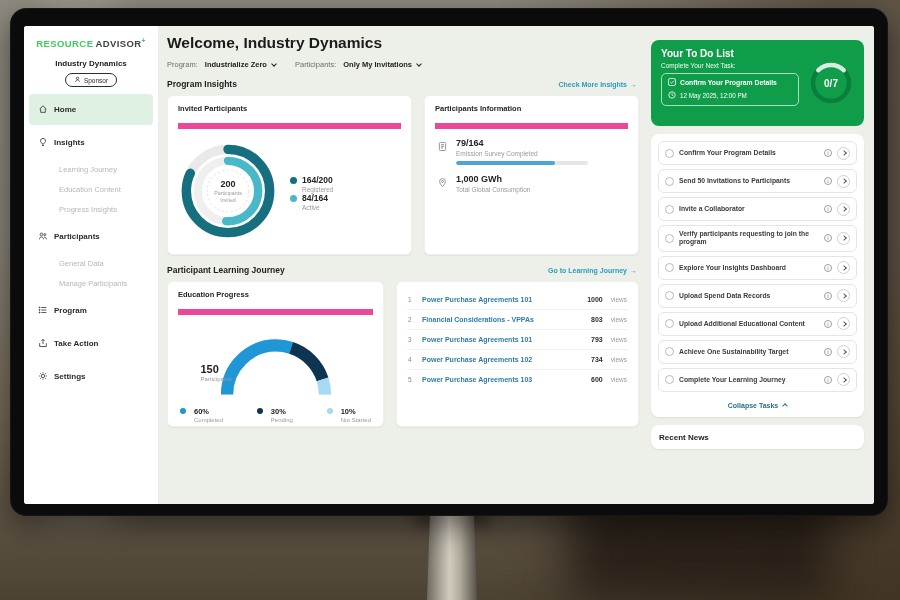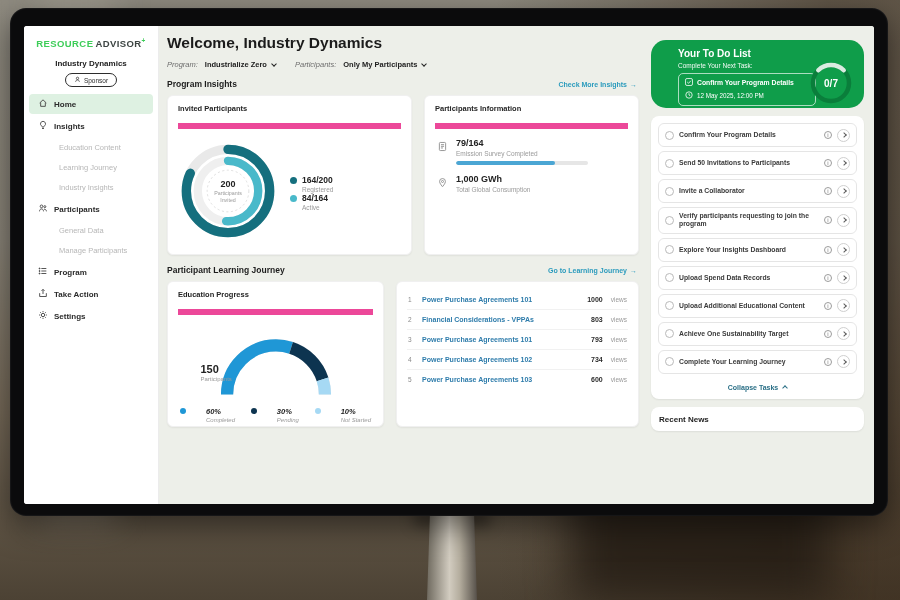--- a/index.html
+++ b/index.html
@@ -26,32 +26,32 @@
   
   .sidebar{width:135px;flex-shrink:0;background:#fff;border-right:1px solid #ececec;padding-top:11px;}
   .logo{text-align:center;font-size:9.5px;font-weight:bold;letter-spacing:.4px;white-space:nowrap;}
   .lg-green{color:#3dcd58;} .lg-dark{color:#3d4543;margin-left:2px;}
   .lg-plus{color:#3dcd58;font-size:6.5px;vertical-align:super;}
   .org{text-align:center;font-size:8px;font-weight:bold;color:#222;margin-top:10px;}
   .badge{width:fit-content;margin:5px auto 7px;border:1px solid #2c2c2c;border-radius:10px;font-size:6.5px;
     color:#2c2c2c;padding:2px 8px;display:flex;gap:3px;align-items:center;cursor:pointer;}
   .badge svg{width:7px;height:7px;stroke:#2c2c2c;fill:none;stroke-width:1.2;}
   .nav{margin-top:6px;}
-  .nav-item{display:flex;align-items:center;gap:6px;height:20px;padding:0 9px;font-size:8px;font-weight:bold;
+  .nav-item{display:flex;align-items:center;gap:6px;height:31px;padding:0 9px;font-size:8px;font-weight:bold;
     color:#2b2b2b;margin:2px 5px;border-radius:4px;cursor:pointer;}
   .nav-item.active{background:#def1e2;}
   .nav-item svg{width:10px;height:10px;stroke:#474747;fill:none;stroke-width:1.1;flex-shrink:0;}
   .nav-sub{display:flex;align-items:center;height:19px;padding-left:30px;margin:1px 5px;font-size:7.5px;color:#b7b7b7;cursor:pointer;}
 
   
   .content{flex:1;display:flex;background:#edefe9;min-width:0;}
   .main{width:492px;flex-shrink:0;padding:4px 12px 0 8px;}
   .h1{font-size:15.5px;font-weight:bold;color:#1b1b1b;margin:4px 0 8px;}
   .filters{display:flex;gap:7px;align-items:center;font-size:7.5px;}
-  .f-label{color:#6d6d6d;font-style:italic;}
+  .f-label{color:#6d6d6d;}
   .f-value{font-weight:bold;color:#222;display:flex;align-items:center;gap:5px;margin-right:12px;cursor:pointer;}
   .chev{display:inline-block;width:4px;height:4px;border-right:1.2px solid currentColor;border-bottom:1.2px solid currentColor;}
   .chev.down{transform:rotate(45deg);margin-top:-2px;}
   .chev.right{transform:rotate(-45deg);}
   .chev.up{transform:rotate(-135deg);margin-top:2px;}
   .sec-row{display:flex;justify-content:space-between;align-items:center;margin:10px 2px 6px 0;}
   .sec-title{font-size:8.5px;font-weight:bold;color:#1d1d1d;}
   .sec-link{font-size:7px;font-weight:bold;color:#2b9bbd;display:flex;align-items:center;gap:3px;cursor:pointer;text-decoration:none;}
   .row{display:flex;gap:12px;}
   .card{background:#fff;border:1px solid #f0f0f0;border-radius:6px;box-shadow:0 1px 2px rgba(0,0,0,0.06);padding:8px 10px;}
@@ -79,35 +79,35 @@
   .bar i{display:block;height:100%;border-radius:2px;background:#4ba6d4;}
 
   .card-edu{width:217px;height:146px;}
   .card-lessons{width:243px;height:146px;}
   .gauge-wrap{position:relative;width:150px;margin:0 auto;}
   .gauge-wrap svg{width:150px;height:80px;display:block;}
   .gauge-center{position:absolute;left:0;right:0;top:42px;text-align:left;}
   .gc-val{font-size:11px;font-weight:bold;color:#222;}
   .gc-lab{font-size:6px;color:#9a9a9a;margin-top:1px;}
   .legend-h{display:flex;justify-content:space-between;padding:0 2px;margin-top:6px;}
-  .lgh{display:flex;gap:20px;font-style:italic;}
+  .lgh{display:flex;gap:8px;}
   .lgh .dot{width:6px;height:6px;margin-top:1px;}
   .lgh-val{font-size:7.5px;font-weight:bold;color:#222;}
   .lgh-lab{font-size:6px;color:#9a9a9a;margin-top:1px;}
 
   .lesson-row{display:flex;align-items:center;gap:6px;padding:6px 1px;border-bottom:1px solid #f1f1f1;}
   .lesson-row:last-child{border-bottom:none;}
   .l-num{font-size:6.5px;color:#8a8a8a;width:8px;flex-shrink:0;}
   .l-title{font-size:7px;font-weight:bold;color:#2e7cab;flex:1;cursor:pointer;}
   .l-views{font-size:7px;font-weight:bold;color:#2c2c2c;}
   .l-word{font-size:6.5px;color:#9a9a9a;margin-left:2px;font-weight:normal;}
 
   
   .rightpanel{flex:1;padding:14px 10px 0 0;min-width:0;}
-  .todo-card{position:relative;background:#0f9d4a;border-radius:15px;color:#fff;padding:8px 27px;height:68px;}
+  .todo-card{position:relative;background:#0f9d4a;border-radius:8px;color:#fff;padding:8px 10px;height:86px;}
   .todo-title{font-size:10px;font-weight:bold;}
   .todo-sub{font-size:6.5px;margin-top:3px;opacity:.95;}
   .todo-box{border:1px solid rgba(255,255,255,0.65);border-radius:5px;padding:4px 6px;margin-top:4px;width:138px;}
   .tb-line{display:flex;align-items:center;gap:4px;font-size:6.8px;font-weight:bold;line-height:1.2;}
   .tb-line.due{font-weight:normal;font-size:6.3px;margin-top:3px;}
   .tb-line svg{width:8px;height:8px;flex-shrink:0;}
   .ring-wrap{position:absolute;right:10px;top:20px;width:46px;height:46px;}
   .ring-wrap svg{width:46px;height:46px;}
   .ring-text{position:absolute;inset:0;display:flex;align-items:center;justify-content:center;font-size:10px;font-weight:bold;}
 
@@ -155,27 +155,27 @@
               </svg></span>
         <span>Home</span>
       </div>
       <div class="nav-item">
         <span><svg viewBox="0 0 12 12">
                 <path d="M6 1.6 a3 3 0 0 1 1.8 5.4 c-.5.4-.8 1-.8 1.5 h-2 c0-.5-.3-1.1-.8-1.5 A3 3 0 0 1 6 1.6 Z M4.8 10.2 h2.4"></path>
               </svg></span>
         <span>Insights</span>
       </div>
       <div class="nav-sub">
+            <span>Learning Journey</span>
+          </div>
+      <div class="nav-sub">
             <span>Education Content</span>
           </div>
       <div class="nav-sub">
-            <span>Learning Journey</span>
-          </div>
-      <div class="nav-sub">
-            <span>Industry Insights</span>
+            <span>Progress Insights</span>
           </div>
       <div class="nav-item">
         <span><svg viewBox="0 0 12 12">
                 <circle cx="4.2" cy="4" r="1.6"></circle>
                 <circle cx="8.2" cy="4.4" r="1.2"></circle>
                 <path d="M1.8 10 c0-1.8 1.1-2.9 2.4-2.9 s2.4 1.1 2.4 2.9 M7.2 7.5 c1.5-.3 2.9.8 2.9 2.5"></path>
               </svg></span>
         <span>Participants</span>
       </div>
       <div class="nav-sub">
@@ -215,21 +215,21 @@
       <h1 class="h1">Welcome, Industry Dynamics</h1>
 
       <div class="filters">
         <span class="f-label">Program:</span>
         <span class="f-value">
           <span>Industrialize Zero</span>
           <i class="chev down"></i>
         </span>
         <span class="f-label">Participants:</span>
         <span class="f-value">
-          <span>Only My Participants</span>
+          <span>Only My Invitations</span>
           <i class="chev down"></i>
         </span>
       </div>
 
       <div class="sec-row">
         <span class="sec-title">Program Insights</span>
         <a class="sec-link">
           <span>Check More Insights</span>
           <span>→</span>
         </a>

